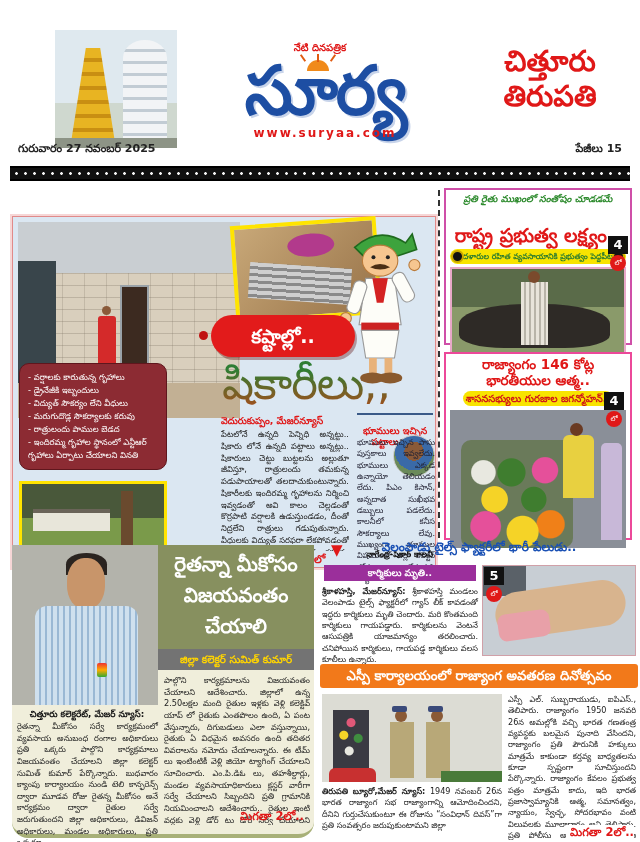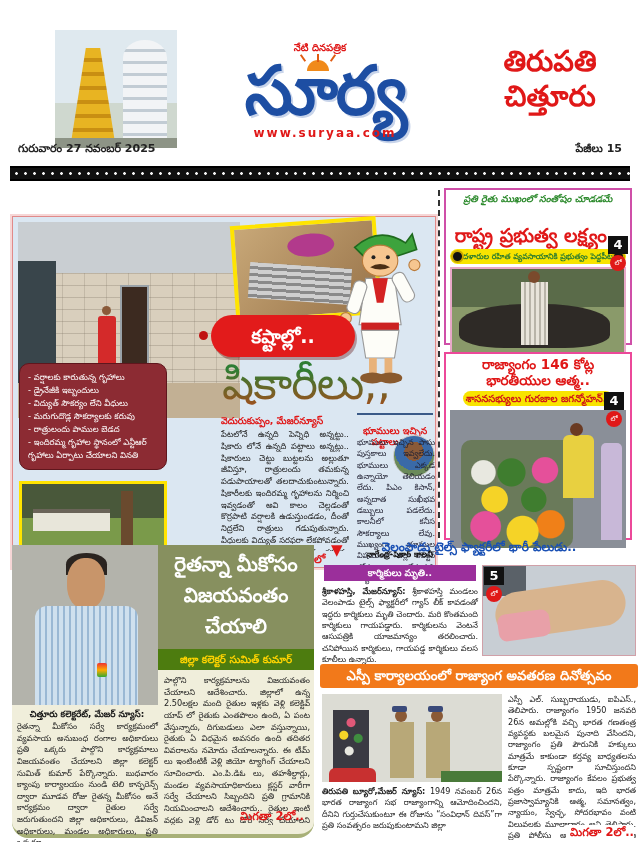--- a/index.html
+++ b/index.html
@@ -110,21 +110,21 @@
        radial-gradient(circle at 75% 28%, #e5509a 0 11%, transparent 12%),
        #6a7a5a; border-radius:10px; }
   .rs2-photo .man-yellow { position:absolute; right:18%; top:18%; width:18%; height:46%; background:#e8d040; border-radius:6px 6px 0 0; }
   .rs2-photo .man-yellow::before { content:""; position:absolute; left:24%; top:-12px; width:13px; height:13px; border-radius:50%; background:#6a3a22; }
   .rs2-photo .saree { position:absolute; right:2%; top:24%; width:12%; height:70%; background:#c8b8d8; border-radius:5px 5px 0 0; }
 
   
   .collector { left:12px; top:545px; width:302px; height:293px; background:#f0eedb; border-radius:0 0 16px 16px; border-bottom:4px solid #a8b078; }
   .c-olive { position:absolute; left:146px; top:0; width:156px; height:104px; background:#87905f; }
   .c-headline { position:absolute; left:146px; top:4px; width:156px; color:#fff; font-weight:bold; font-size:20px; line-height:1.55; text-align:center; }
-  .c-strip { position:absolute; left:146px; top:104px; width:156px; height:21px; background:#4d7c0f; color:#ffd400;
+  .c-strip { position:absolute; left:146px; top:104px; width:156px; height:21px; background:#737373; color:#ffd400;
       font-weight:bold; font-size:10.3px; text-align:center; line-height:21px; }
   .c-photo { position:absolute; left:0; top:0; width:146px; height:160px; background:#b3b3ab; overflow:hidden; }
   .c-photo .head { position:absolute; left:38%; top:8%; width:26%; height:32%; background:#c8956a; border-radius:45%; }
   .c-photo .hair { position:absolute; left:37%; top:5%; width:28%; height:14%; background:#2a2420; border-radius:50% 50% 0 0; }
   .c-photo .shirt { position:absolute; left:16%; top:38%; width:70%; height:62%;
       background:repeating-linear-gradient(90deg,#cfe0ee 0 4px, #9ab8d4 4px 6px); border-radius:12px 12px 0 0; }
   .c-photo .ribbon { position:absolute; left:58%; top:74%; width:10px; height:14px;
       background:linear-gradient(#e33, #fa0, #3a3); border-radius:2px; }
   .c-dateline { position:absolute; left:4px; top:164px; width:142px; text-align:center; font-weight:bold; font-size:8.8px; color:#111; }
   .c-body-left { position:absolute; left:5px; top:176px; width:141px; height:110px; font-size:8.2px; line-height:1.42; text-align:justify; color:#222; }
@@ -178,22 +178,22 @@
     <div class="abs tagline">నేటి దినపత్రిక</div>
     <div class="abs sunrays">
       <div class="disc"></div>
       <div class="ray" style="left:14px; transform:rotate(-35deg);"></div>
       <div class="ray" style="left:29px;"></div>
       <div class="ray" style="left:44px; transform:rotate(35deg);"></div>
     </div>
     <div class="abs logo">సూర్య</div>
     <div class="abs website">www.suryaa.com</div>
     <div class="abs edition">
+      <div>చిత్తూరు</div>
       <div>తిరుపతి</div>
-      <div>చిత్తూరు</div>
     </div>
     <div class="abs daterow">
       <span>గురువారం 27 నవంబర్ 2025</span>
       <span>పేజీలు 15</span>
     </div>
   </header>
 
   <div class="abs ornament"></div>
 
   <section class="abs lead">

